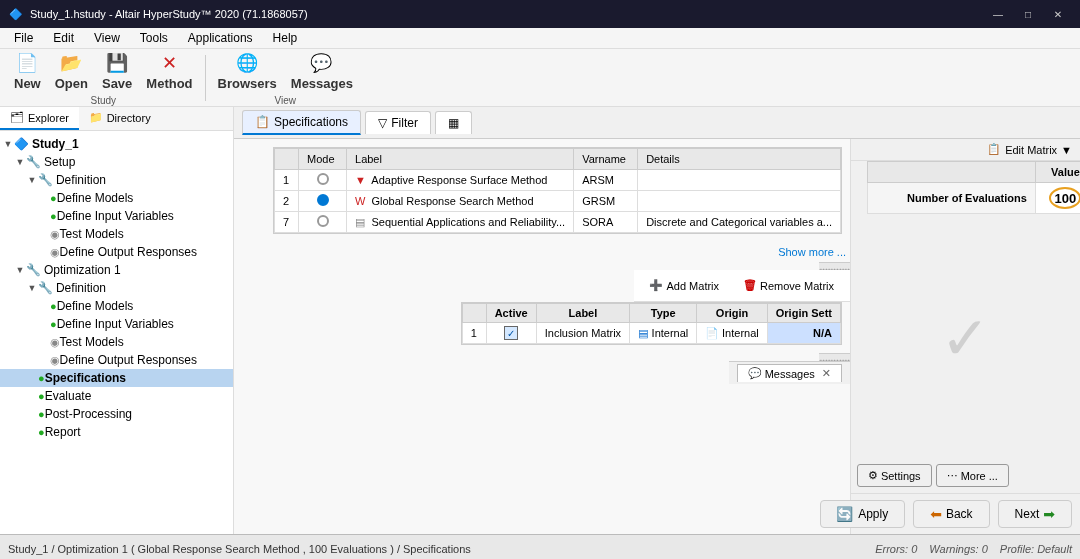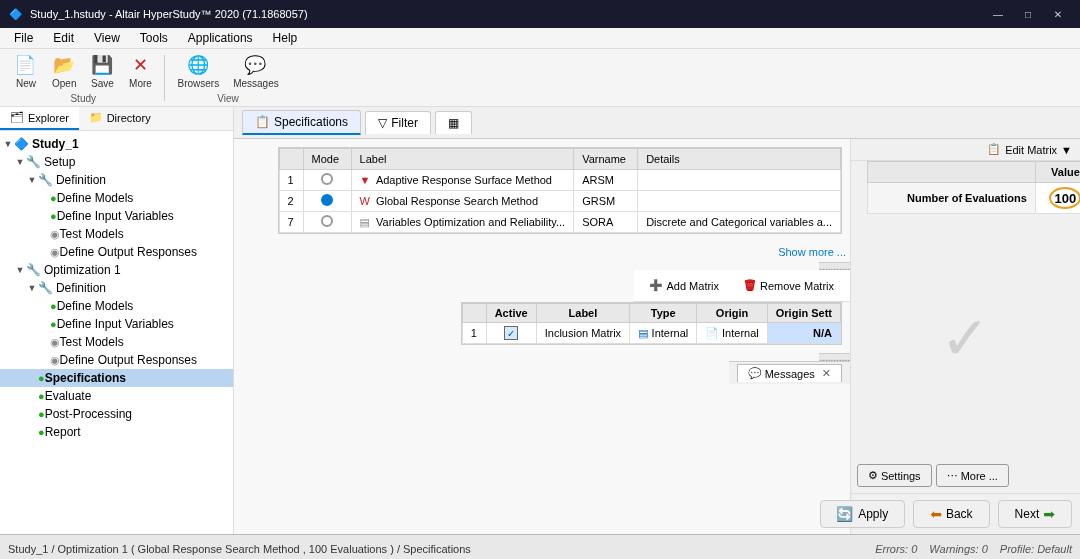--- a/index.html
+++ b/index.html
@@ -40,21 +40,21 @@
       display: flex;
       align-items: center;
       padding: 4px 8px;
       border-bottom: 1px solid #ddd;
       gap: 2px;
     }
     .toolbar-group-row { display: flex; gap: 2px; }
     .toolbar-group-label { font-size: 10px; color: #555; margin-top: 2px; text-align: center; }
     .toolbar-btn { display: flex; flex-direction: column; align-items: center; padding: 2px 6px; cursor: pointer; border-radius: 3px; min-width: 36px; }
     .toolbar-btn .btn-icon { width: 24px; height: 24px; display: flex; align-items: center; justify-content: center; font-size: 18px; }
-    .toolbar-btn .btn-label { font-size: 10px; color: #333; margin-top: 1px; }
+    .toolbar-btn .btn-label { font-size: 13px; color: #333; margin-top: 1px; font-weight: bold; }
     .toolbar-separator { width: 1px; height: 46px; background: #ccc; margin: 0 4px; }
     .toolbar-group-outer { display: flex; flex-direction: column; align-items: center; }
     .toolbar-group-outer .toolbar-group-row { display: flex; gap: 2px; }
 
     
     .main-layout { display: flex; height: calc(559px - 28px - 24px - 58px - 22px); }
 
     
     .left-panel { width: 234px; background: #fff; border-right: 1px solid #ddd; display: flex; flex-direction: column; }
     .tabs-bar { display: flex; border-bottom: 1px solid #ddd; background: #f5f5f5; }
@@ -181,21 +181,21 @@
       <div class="toolbar-btn">
         <div class="btn-icon">📂</div>
         <div class="btn-label">Open</div>
       </div>
       <div class="toolbar-btn">
         <div class="btn-icon">💾</div>
         <div class="btn-label">Save</div>
       </div>
       <div class="toolbar-btn">
         <div class="btn-icon" style="color:#cc2222;font-size:18px;">✕</div>
-        <div class="btn-label">More</div>
+        <div class="btn-label">Method</div>
       </div>
     </div>
     <div class="toolbar-group-label">Study</div>
   </div>
   <div class="toolbar-separator"></div>
   <div class="toolbar-group-outer">
     <div class="toolbar-group-row">
       <div class="toolbar-btn">
         <div class="btn-icon">🌐</div>
         <div class="btn-label">Browsers</div>
@@ -371,21 +371,21 @@
                 <td>GRSM</td>
                 <td></td>
               </tr>
               <tr>
                 <td>7</td>
                 <td style="text-align:center;">
                   <span class="radio-circle"></span>
                 </td>
                 <td>
                   <span style="color:#888; margin-right:3px;">▤</span>
-                  <span>Variables Optimization and Reliability...</span>
+                  <span>Sequential Applications and Reliability...</span>
                 </td>
                 <td>SORA</td>
                 <td>Discrete and Categorical variables a...</td>
               </tr>
             </tbody>
           </table>
         </div>
         <div class="show-more">Show more ...</div>
 
         <div class="section-divider">

